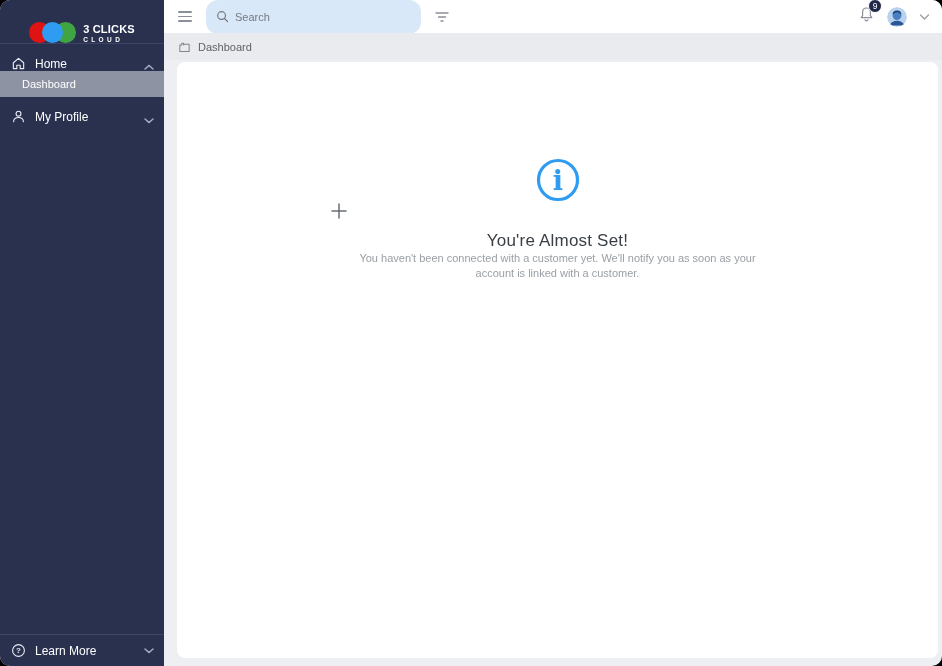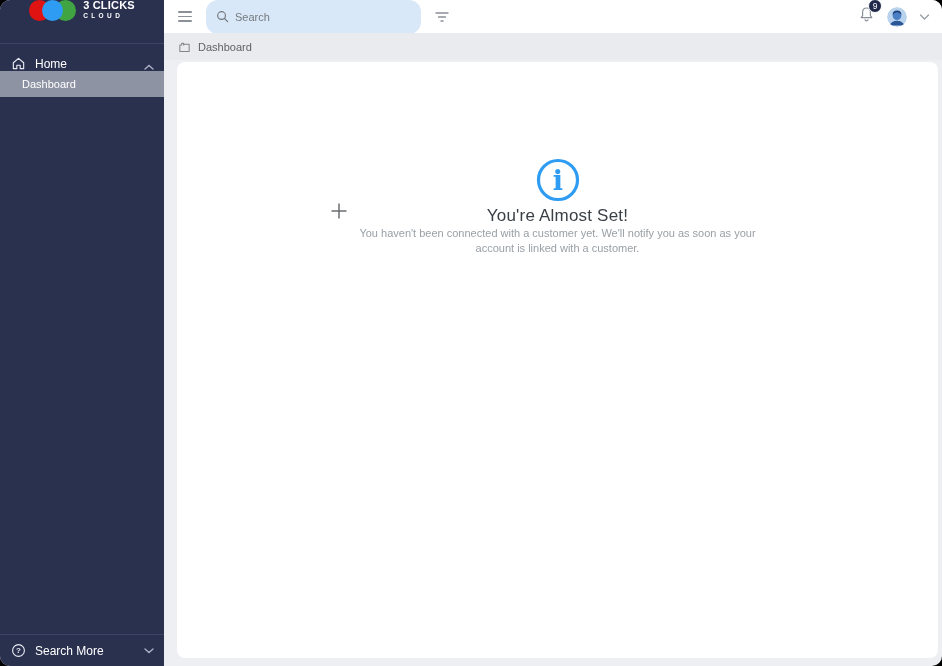--- a/index.html
+++ b/index.html
@@ -13,21 +13,21 @@
     position: relative; width: 942px; height: 666px;
     border-radius: 10px; overflow: hidden; background: #edeff2;
   }
 
   
   .sidebar {
     position: absolute; left:0; top:0; bottom:0; width:164px;
     background:#2a314f; color:#fff; display:flex; flex-direction:column;
   }
   .logo-area {
-    height:44px; flex:0 0 44px; display:flex; align-items:flex-start; justify-content:center;
+    height:44px; flex:0 0 44px; display:flex; align-items:flex-end; justify-content:center;
     border-bottom:1px solid #3d4467; gap:7px;
   }
   .logo-circles { display:flex; align-items:center; }
   .logo-circle { width:21px; height:21px; border-radius:50%; position:relative; }
   .lc-red   { background:#e01313; }
   .lc-blue  { background:#2e9cf2; margin-left:-8px; z-index:2; }
   .lc-green { background:#3fa441; margin-left:-8px; z-index:1; }
   .logo-text { display:flex; flex-direction:column; line-height:1; }
   .logo-line1 { font-size:11px; font-weight:bold; letter-spacing:.2px; }
   .logo-line2 { font-size:6.5px; font-weight:bold; letter-spacing:3.4px; margin-top:2px; }
@@ -83,21 +83,21 @@
     height:27px; flex:0 0 27px; background:#e9ebee; display:flex; align-items:center;
     padding:0 14px; gap:7px; color:#5f6368; font-size:11px;
   }
 
   .content { flex:1; position:relative; padding:2px 4px 8px 13px; }
   .card { background:#fff; border-radius:8px; width:100%; height:100%; position:relative; }
   .empty-state {
     position:absolute; left:50%; transform:translateX(-50%); top:95px;
     text-align:center; width:420px; display:flex; flex-direction:column; align-items:center;
   }
-  .empty-title { margin-top:3px; font-size:17px; font-weight:500; color:#3a3f45; letter-spacing:.2px; }
+  .empty-title { margin-top:28px; font-size:17px; font-weight:500; color:#3a3f45; letter-spacing:.2px; }
   .empty-desc { margin-top:0; font-size:11px; color:#9aa0a6; line-height:1.35; width:400px; }
   .plus-icon { position:absolute; left:152px; top:139px; cursor:pointer; }
 </style>
 </head>
 <body>
 
 <div class="window">
 
   <aside class="sidebar">
     <div class="logo-area">
@@ -122,32 +122,46 @@
         <span>Home</span>
         <span class="chev">
           <svg width="10" height="7" viewBox="0 0 10 7">
               <polyline points="1,5 5,1.5 9,5" fill="none" stroke="#aab0c4" stroke-width="1.4" stroke-linecap="round"></polyline>
             </svg>
         </span>
       </div>
       <div class="sub-item">
         <span>Dashboard</span>
       </div>
+      <div class="nav-item">
+        <span class="nav-icon">
+          <svg width="15" height="15" viewBox="0 0 16 16">
+              <circle cx="8" cy="5" r="2.6" fill="none" stroke="#e8eaf2" stroke-width="1.2"></circle>
+              <path d="M2.8 13.5 c0-2.9 2.3-4.4 5.2-4.4 s5.2 1.5 5.2 4.4" fill="none" stroke="#e8eaf2" stroke-width="1.2" stroke-linecap="round"></path>
+            </svg>
+        </span>
+        <span>My Profile</span>
+        <span class="chev">
+          <svg width="10" height="7" viewBox="0 0 10 7">
+              <polyline points="1,2 5,5.5 9,2" fill="none" stroke="#aab0c4" stroke-width="1.4" stroke-linecap="round"></polyline>
+            </svg>
+        </span>
+      </div>
     </nav>
 
     <div class="sidebar-spacer"></div>
 
     <div class="footer-item">
       <span class="nav-icon">
         <svg width="15" height="15" viewBox="0 0 16 16">
             <circle cx="8" cy="8" r="6.3" fill="none" stroke="#e8eaf2" stroke-width="1.2"></circle>
             <text x="8" y="11" text-anchor="middle" font-size="8.5" font-family="Liberation Sans, sans-serif" font-weight="bold" fill="#e8eaf2">?</text>
           </svg>
       </span>
-      <span>Search More</span>
+      <span>Learn More</span>
       <span class="chev">
         <svg width="10" height="7" viewBox="0 0 10 7">
             <polyline points="1,2 5,5.5 9,2" fill="none" stroke="#aab0c4" stroke-width="1.4" stroke-linecap="round"></polyline>
           </svg>
       </span>
     </div>
   </aside>
 
   <div class="main">
 

